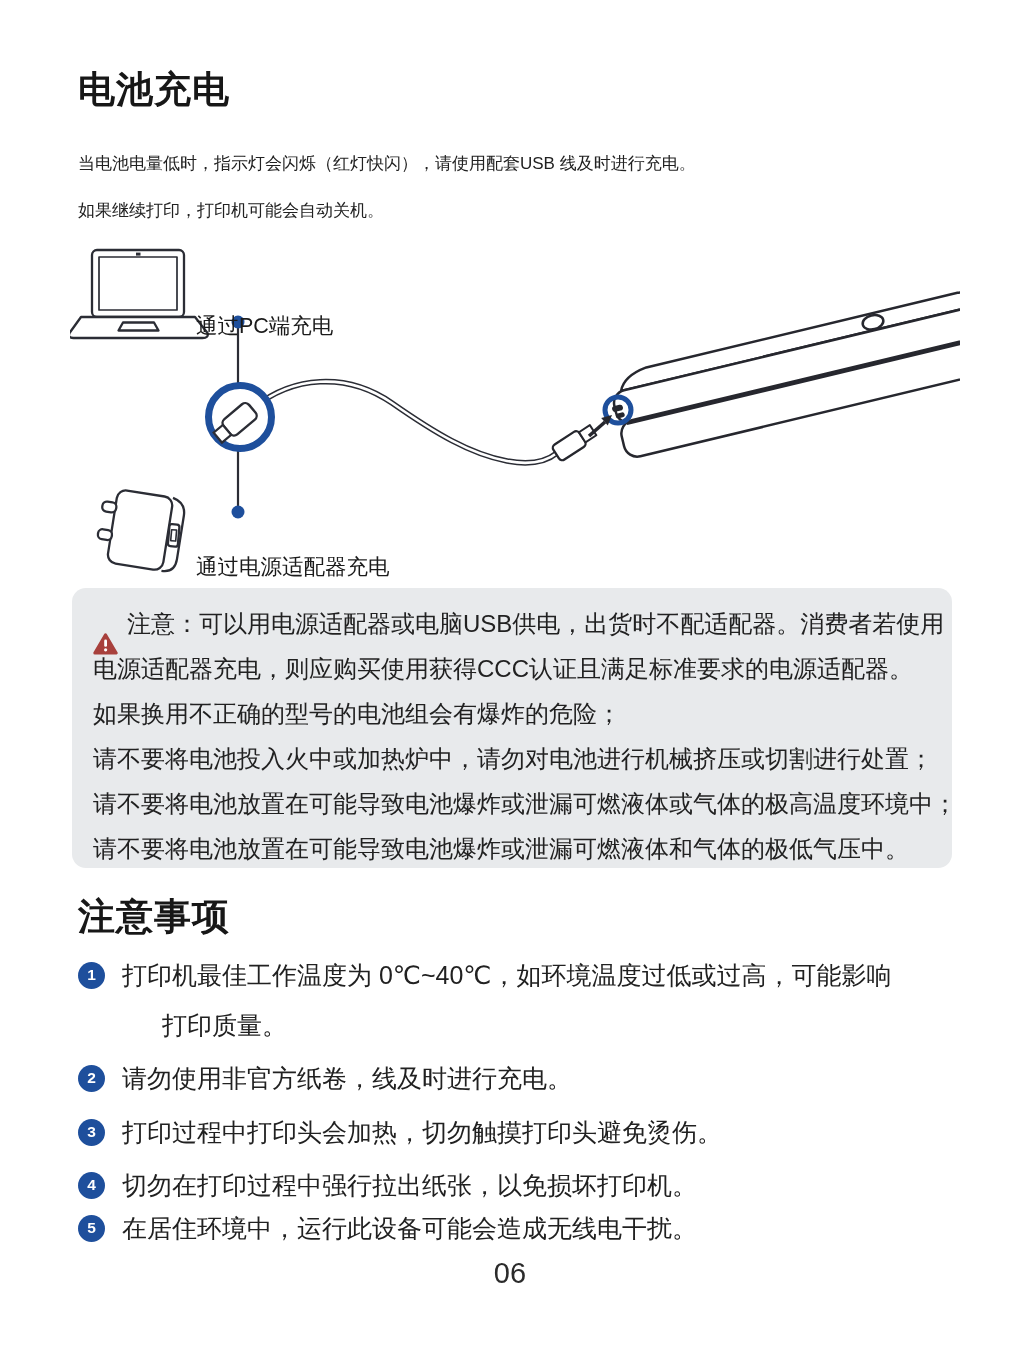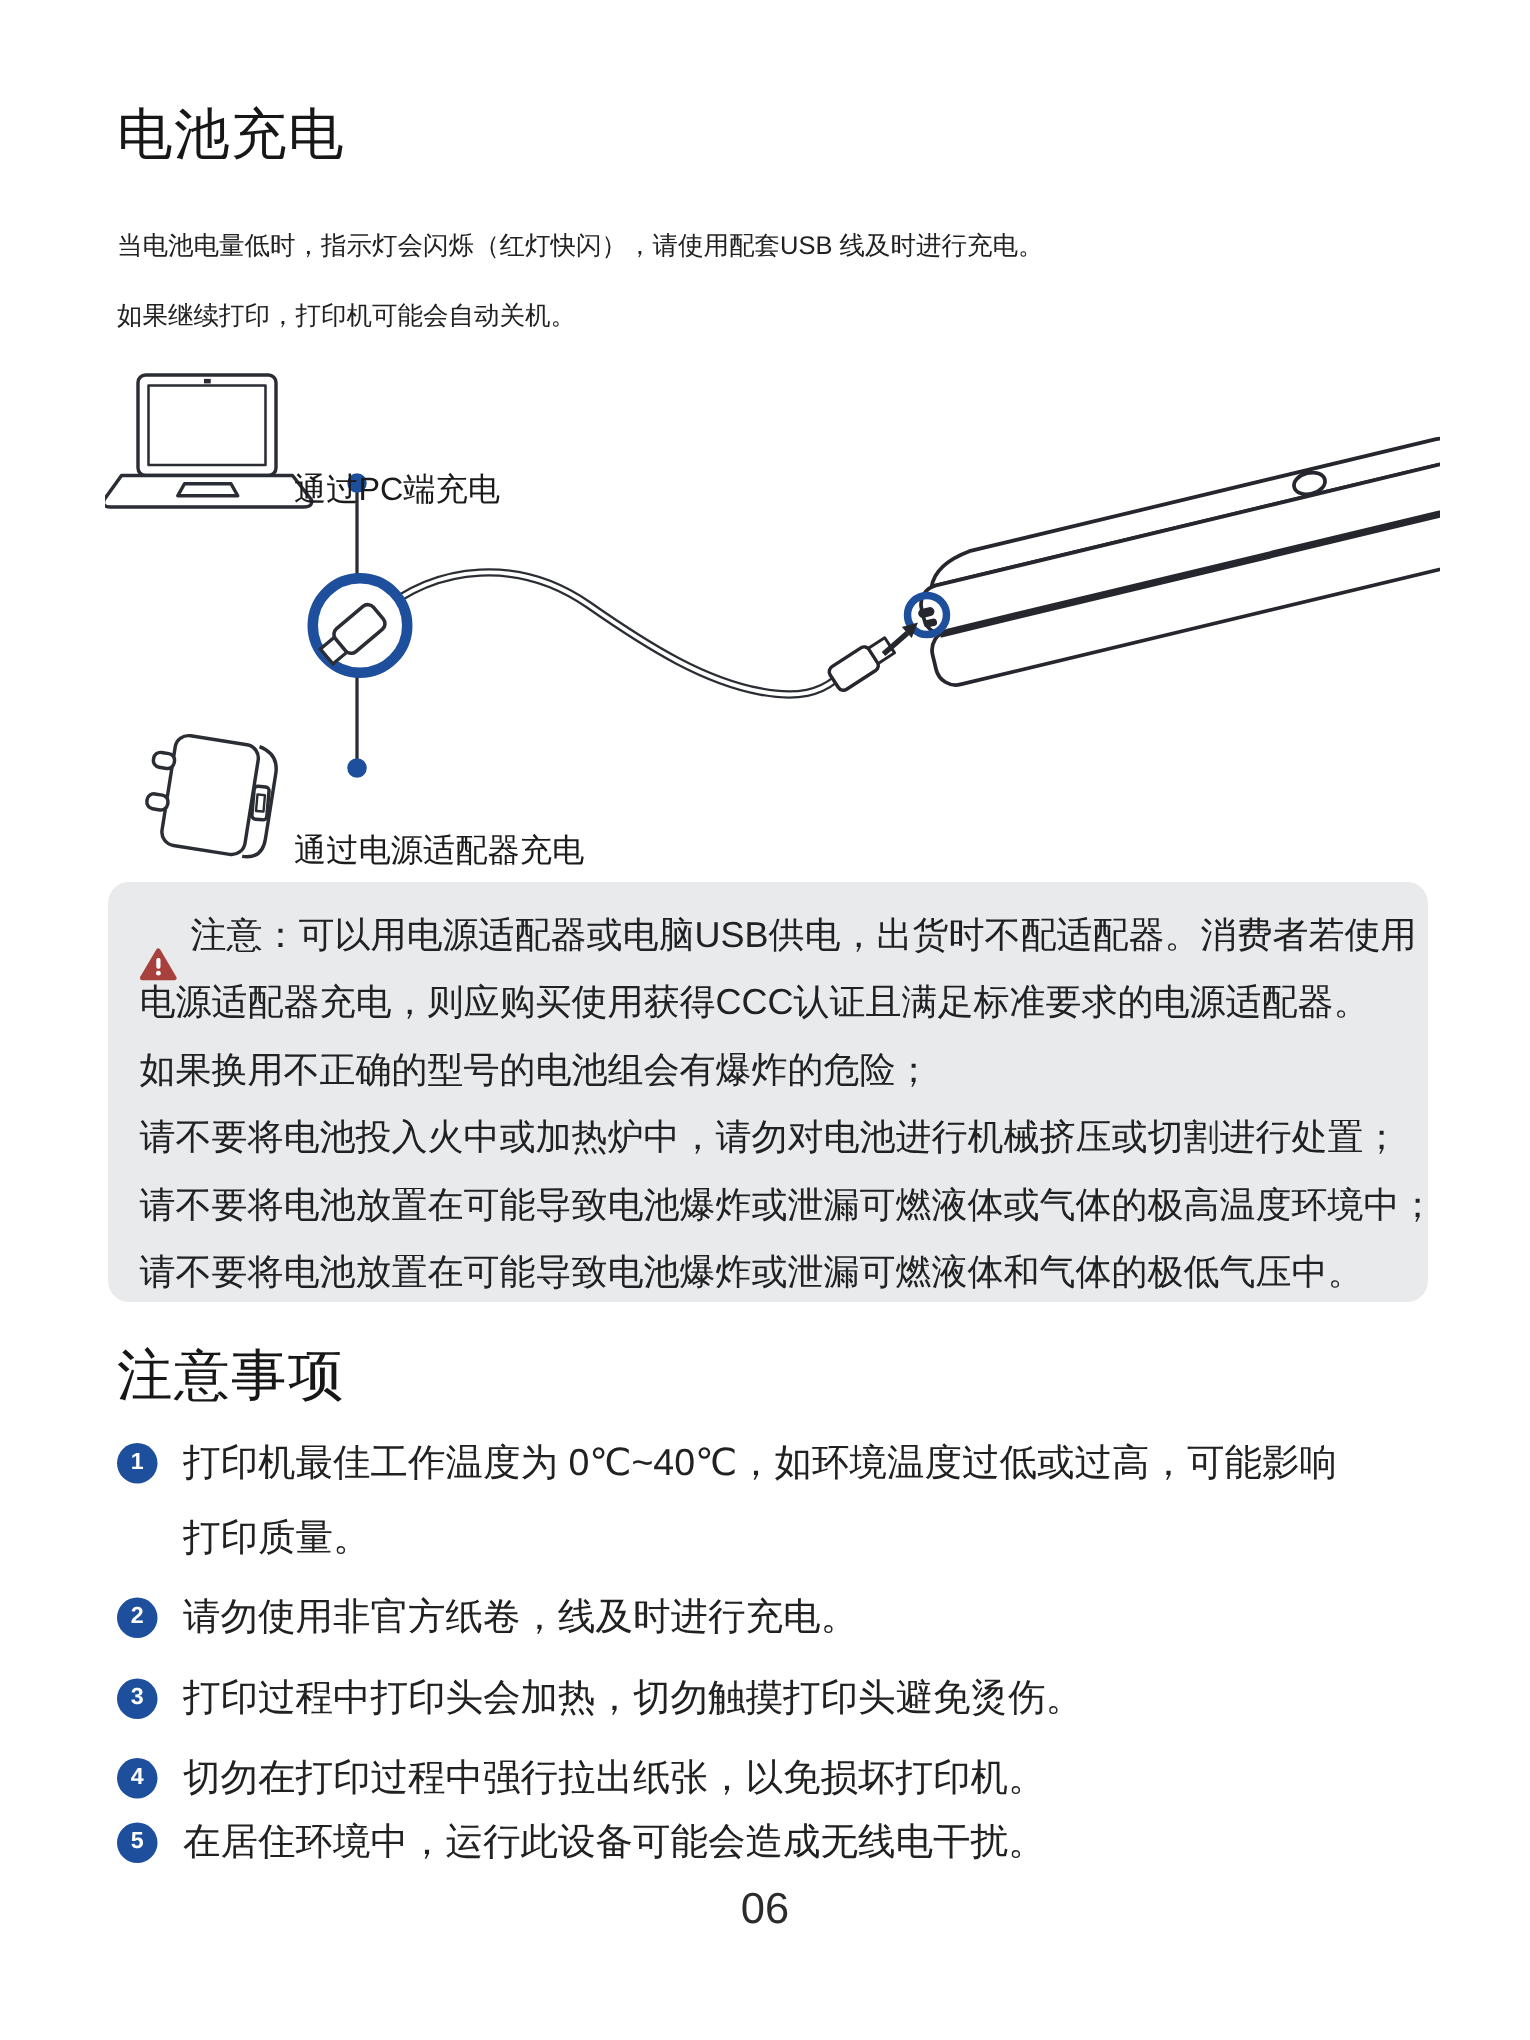--- a/index.html
+++ b/index.html
@@ -6,21 +6,21 @@
   .page{
     position:relative;
     width:1020px;height:1360px;
     background:#ffffff;
     font-family:"Liberation Sans","DejaVu Sans",sans-serif;
     color:#1f1f1f;
     overflow:hidden;
   }
   .h1{
     position:absolute;left:78px;
-    font-size:37px;font-weight:400;color:#171717;
+    font-size:37px;font-weight:700;color:#171717;
     line-height:48px;white-space:nowrap;letter-spacing:1px;
   }
   .intro{position:absolute;left:78px;top:140px;}
   .intro .line{
     font-size:17px;line-height:47px;white-space:nowrap;color:#212121;
   }
   .diagram{position:absolute;left:70px;top:243px;width:890px;height:337px;}
   .diagram svg{position:absolute;left:0;top:0;}
   .diag-label{
     position:absolute;font-size:21.5px;color:#1b1b1b;white-space:nowrap;font-weight:500;margin-top:32px;
@@ -43,21 +43,21 @@
   .badge{
     flex:0 0 auto;width:27px;height:27px;border-radius:50%;
     background:#1e4f9c;color:#ffffff;
     font-size:15.5px;font-weight:700;
     display:flex;align-items:center;justify-content:center;
     margin-top:1.5px;margin-right:17px;
   }
   .item-lines .line{
     font-size:25px;line-height:30px;white-space:nowrap;color:#212121;
   }
-  .item-lines .line + .line{margin-top:20px;}
+  .item-lines .line + .line{margin-top:20px;margin-left:40px;}
   .page-number{
     position:absolute;left:0;top:1257px;width:100%;
     text-align:center;font-size:29px;color:#2b2b2b;
   }
 </style>
 </head>
 <body>
 
 <div class="page">
 

